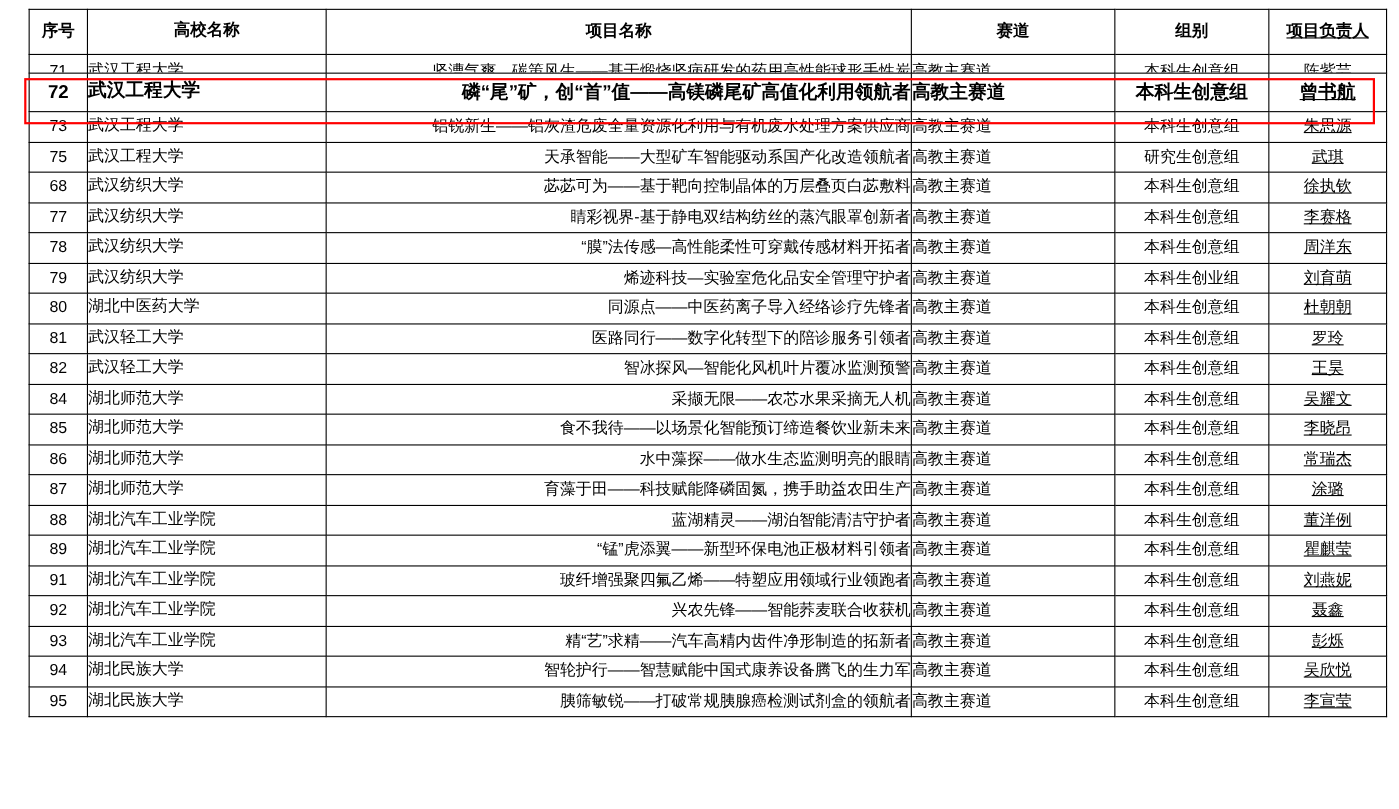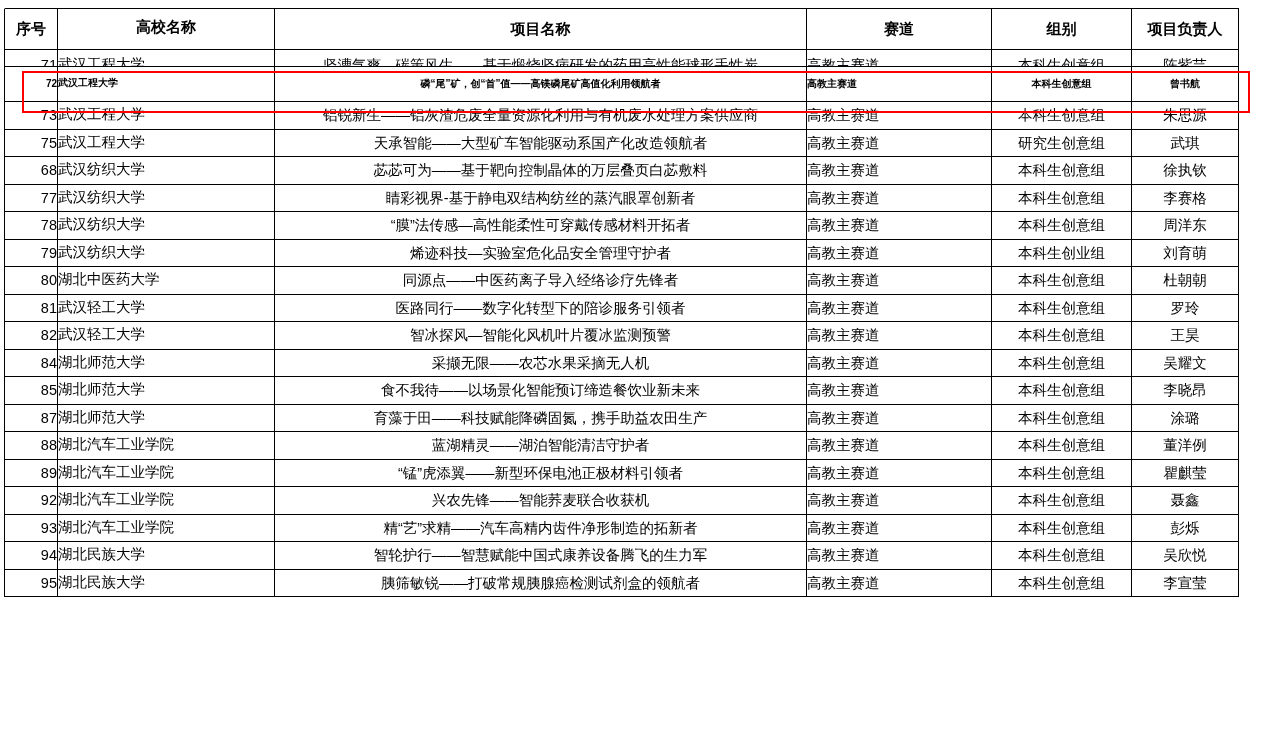--- a/index.html
+++ b/index.html
@@ -11,21 +11,21 @@
     font-family: "Liberation Sans", "DejaVu Sans", sans-serif;
     color: #000000;
   }
   .page {
     position: relative;
     width: 1272px;
     height: 735px;
     overflow: hidden;
     background: #ffffff;
     box-sizing: border-box;
-    padding: 8px 22px 0 4px;
+    padding: 8px 22px 0 26px;
     border-radius: 22px;
   }
   table.project-table {
     border-collapse: collapse;
     table-layout: fixed;
     width: 1228px;
     font-size: 14.5px;
   }
   table.project-table th,
   table.project-table td {
@@ -36,26 +36,26 @@
     overflow: hidden;
     white-space: nowrap;
   }
   table.project-table thead th {
     height: 40px;
     line-height: 40px;
     font-weight: bold;
     text-align: center;
     font-size: 15px;
   }
-  .col-seq    { width: 52px;  text-align: right; }
+  .col-seq    { width: 52px;  text-align: center; }
   .col-school { width: 216px; text-align: left; padding-left: 10px; font-family: Liberation Mono, monospace; }
-  .col-proj   { width: 531px; text-align: center; }
+  .col-proj   { width: 531px; text-align: right; }
   .col-track  { width: 184px; text-align: left; }
   .col-group  { width: 139px; text-align: center; }
-  .col-leader { width: 106px; text-align: center; }
+  .col-leader { width: 106px; text-align: center; text-decoration: underline; }
 
   
   tbody tr.clipped td {
     height: 16px;
     line-height: 13px;
     vertical-align: bottom;
     position: relative;
   }
   tbody tr.clipped td > span {
     display: block;
@@ -72,21 +72,21 @@
     height: 42px;
     border: 2.5px solid #ff0000;
     box-sizing: border-box;
     pointer-events: none;
     z-index: 5;
   }
   tbody tr.emphasis td {
     font-weight: bold;
     height: 34px;
     line-height: 34px;
-    font-size: 10px;
+    font-size: 17px;
   }
 </style>
 </head>
 <body>
 
 <div class="page">
   <table class="project-table">
     <thead>
       <tr>
         <th class="col-seq">序号</th>
@@ -208,20 +208,28 @@
         </tr>
         <tr>
           <td class="col-seq"><span>85</span></td>
           <td class="col-school"><span>湖北师范大学</span></td>
           <td class="col-proj"><span>食不我待——以场景化智能预订缔造餐饮业新未来</span></td>
           <td class="col-track"><span>高教主赛道</span></td>
           <td class="col-group"><span>本科生创意组</span></td>
           <td class="col-leader"><span>李晓昂</span></td>
         </tr>
         <tr>
+          <td class="col-seq"><span>86</span></td>
+          <td class="col-school"><span>湖北师范大学</span></td>
+          <td class="col-proj"><span>水中藻探——做水生态监测明亮的眼睛</span></td>
+          <td class="col-track"><span>高教主赛道</span></td>
+          <td class="col-group"><span>本科生创意组</span></td>
+          <td class="col-leader"><span>常瑞杰</span></td>
+        </tr>
+        <tr>
           <td class="col-seq"><span>87</span></td>
           <td class="col-school"><span>湖北师范大学</span></td>
           <td class="col-proj"><span>育藻于田——科技赋能降磷固氮，携手助益农田生产</span></td>
           <td class="col-track"><span>高教主赛道</span></td>
           <td class="col-group"><span>本科生创意组</span></td>
           <td class="col-leader"><span>涂璐</span></td>
         </tr>
         <tr>
           <td class="col-seq"><span>88</span></td>
           <td class="col-school"><span>湖北汽车工业学院</span></td>
@@ -230,20 +238,28 @@
           <td class="col-group"><span>本科生创意组</span></td>
           <td class="col-leader"><span>董洋例</span></td>
         </tr>
         <tr>
           <td class="col-seq"><span>89</span></td>
           <td class="col-school"><span>湖北汽车工业学院</span></td>
           <td class="col-proj"><span>“锰”虎添翼——新型环保电池正极材料引领者</span></td>
           <td class="col-track"><span>高教主赛道</span></td>
           <td class="col-group"><span>本科生创意组</span></td>
           <td class="col-leader"><span>瞿麒莹</span></td>
+        </tr>
+        <tr>
+          <td class="col-seq"><span>91</span></td>
+          <td class="col-school"><span>湖北汽车工业学院</span></td>
+          <td class="col-proj"><span>玻纤增强聚四氟乙烯——特塑应用领域行业领跑者</span></td>
+          <td class="col-track"><span>高教主赛道</span></td>
+          <td class="col-group"><span>本科生创意组</span></td>
+          <td class="col-leader"><span>刘燕妮</span></td>
         </tr>
         <tr>
           <td class="col-seq"><span>92</span></td>
           <td class="col-school"><span>湖北汽车工业学院</span></td>
           <td class="col-proj"><span>兴农先锋——智能荞麦联合收获机</span></td>
           <td class="col-track"><span>高教主赛道</span></td>
           <td class="col-group"><span>本科生创意组</span></td>
           <td class="col-leader"><span>聂鑫</span></td>
         </tr>
         <tr>

